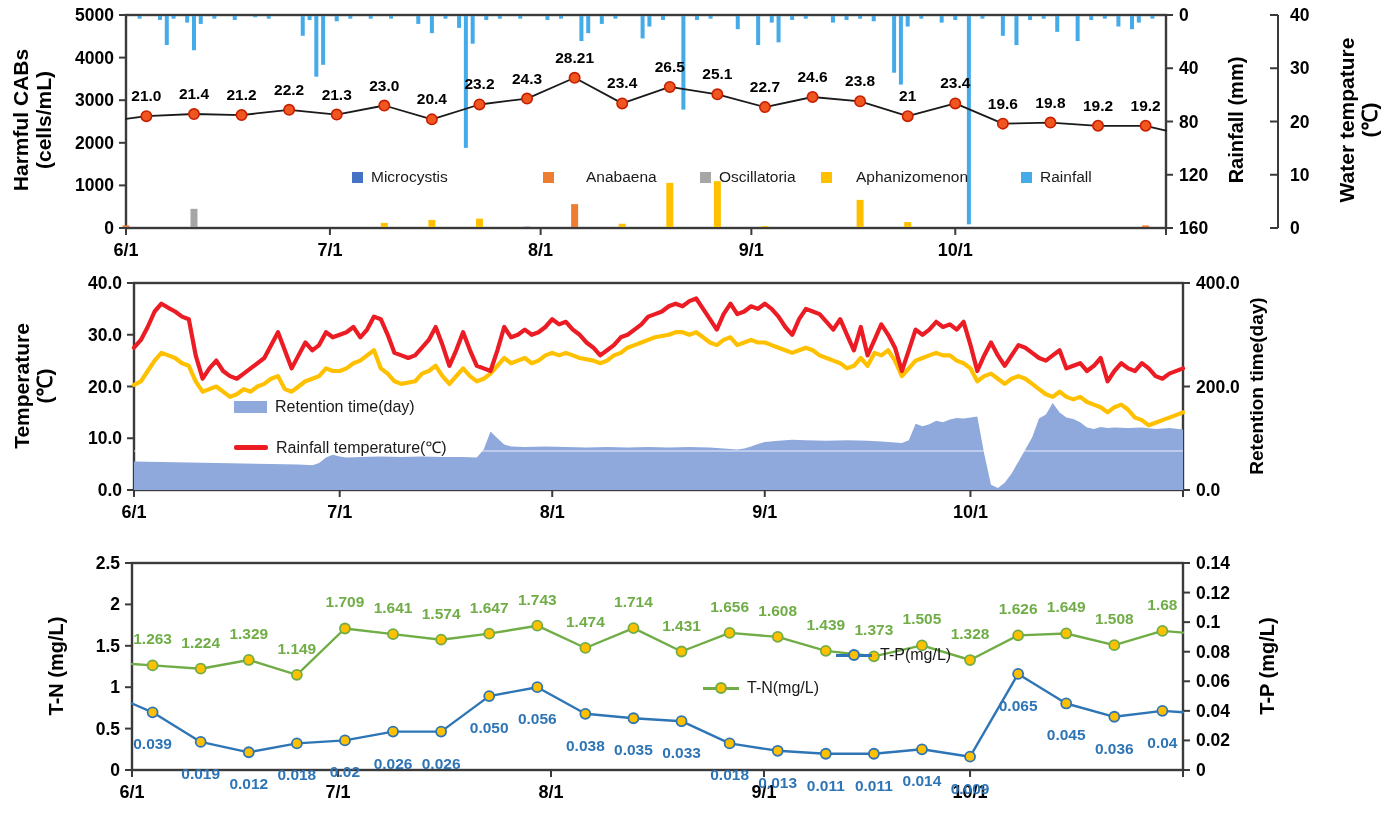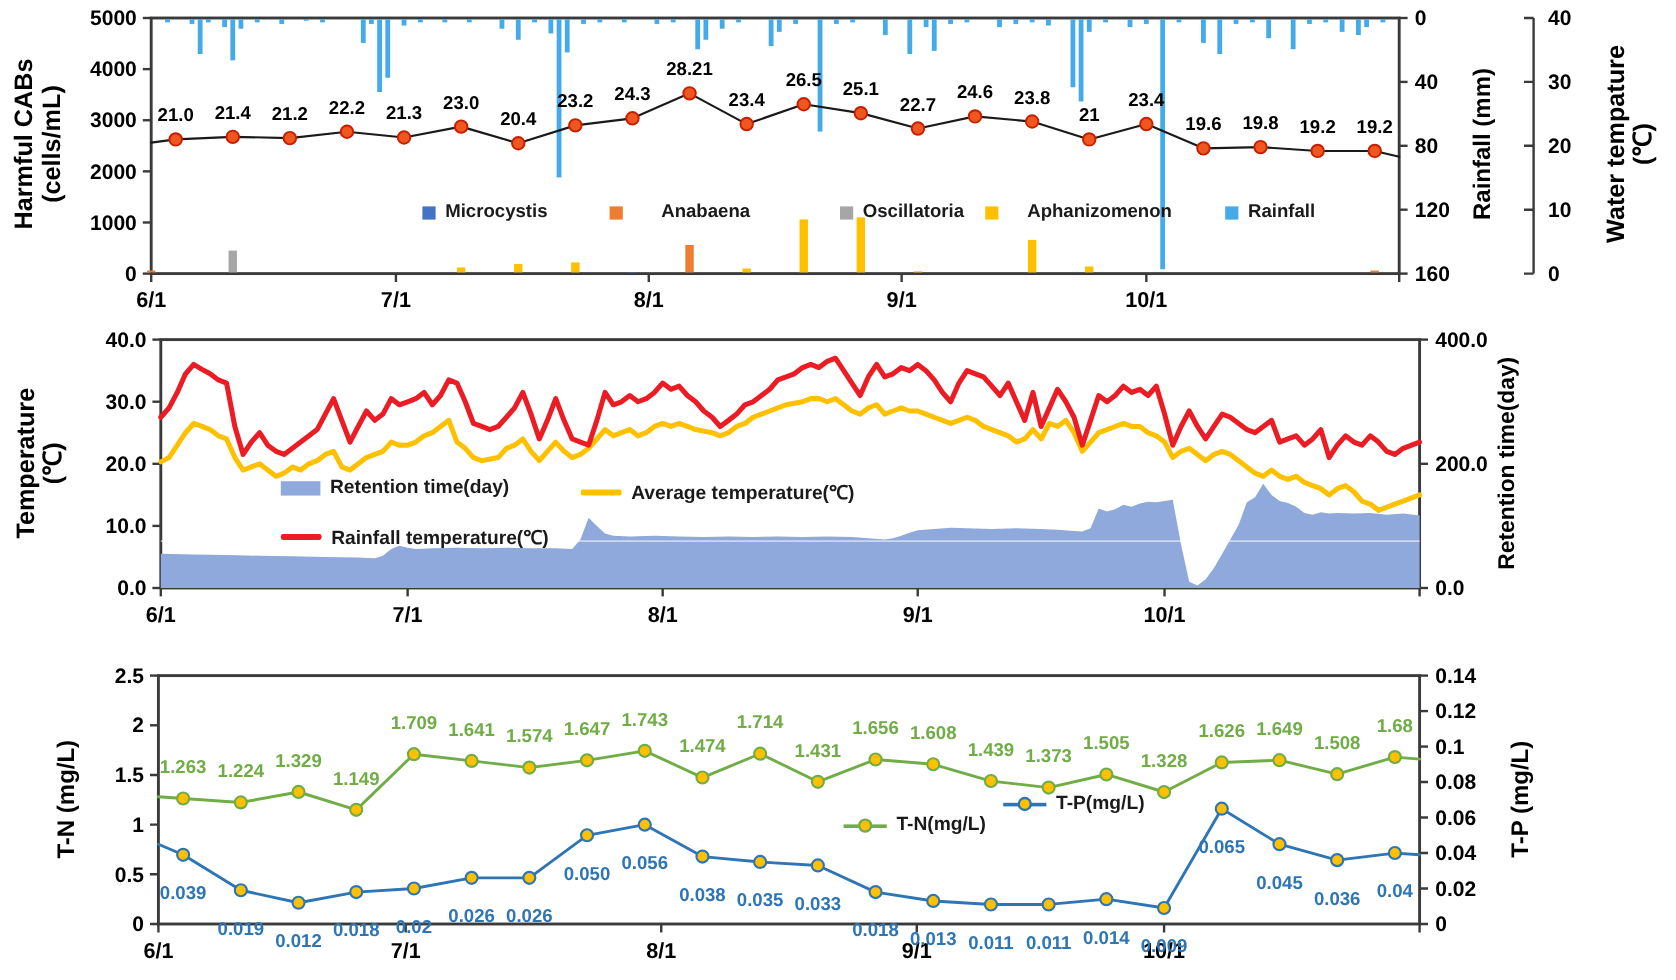--- a/index.html
+++ b/index.html
@@ -2,21 +2,21 @@
 <html><head>
 <meta charset="utf-8">
 <style>
   html,body{margin:0;padding:0;background:#ffffff;}
   .stage{position:relative;width:1397px;height:817px;background:#ffffff;overflow:hidden;
          font-family:"Liberation Sans",sans-serif;}
   #chart-canvas{position:absolute;left:0;top:0;}
   .vtitle{position:absolute;display:flex;flex-direction:column;align-items:center;justify-content:center;
           transform:rotate(-90deg);font-weight:700;color:#000;line-height:1.08;text-align:center;white-space:nowrap;}
   .vt-xl{font-size:21px;} .vt-lg{font-size:20px;} .vt-md{font-size:19px;}
-  .legend-item{position:absolute;display:flex;align-items:center;gap:8px;font-weight:700;
+  .legend-item{position:absolute;display:flex;align-items:center;gap:8px;font-weight:400;
                color:#1a1a1a;white-space:nowrap;}
   .lg-top{font-size:15.5px;} .lg-mid{font-size:16px;} .lg-bot{font-size:16px;}
   .sw-sq{width:11px;height:11px;display:inline-block;flex:0 0 auto;}
   .sw-ln{width:34px;height:5px;border-radius:2px;flex:0 0 auto;}
   .sw-area{width:33px;height:12px;flex:0 0 auto;}
   .sw-lnm{position:relative;width:36px;height:14px;flex:0 0 auto;}
   .sw-lnm .bar{position:absolute;left:0;right:0;top:6px;height:2.5px;}
   .sw-lnm .dot{position:absolute;left:12px;top:1px;width:8px;height:8px;border-radius:50%;
                background:#FFC000;border:2px solid #888;}
 </style>
@@ -407,58 +407,54 @@
     <span>T-N (mg/L)</span>
   </div>
   <div class="vtitle vt-lg" style="left:1168px;top:653px;width:200px;height:26px;">
     <span>T-P (mg/L)</span>
   </div>
 
   <div class="legend-item lg-top" style="left:352px;top:168px;">
     <span class="sw-sq" style="background: rgb(68, 114, 196);"></span>
     <span>Microcystis</span>
   </div>
-  <div class="legend-item lg-top" style="left:508px;top:168px;gap:32px;">
+  <div class="legend-item lg-top" style="left:543px;top:168px;gap:32px;">
     <span class="sw-sq" style="background: rgb(237, 125, 49);"></span>
     <span>Anabaena</span>
   </div>
   <div class="legend-item lg-top" style="left:660px;top:168px;padding-left:40px;">
     <span class="sw-sq" style="background: rgb(166, 166, 166);"></span>
     <span>Oscillatoria</span>
   </div>
   <div class="legend-item lg-top" style="left:821px;top:168px;gap:24px;">
     <span class="sw-sq" style="background: rgb(255, 192, 0);"></span>
     <span>Aphanizomenon</span>
   </div>
   <div class="legend-item lg-top" style="left:1021px;top:168px;">
     <span class="sw-sq" style="background: rgb(69, 170, 232);"></span>
     <span>Rainfall</span>
   </div>
 
   <div class="legend-item lg-mid" style="left:234px;top:398px;">
     <span class="sw-area" style="background: rgb(143, 169, 220);"></span>
     <span>Retention time(day)</span>
-  </div>
-  <div class="legend-item lg-mid" style="left:484px;top:399px;">
-    <span class="sw-ln" style="background: rgb(255, 192, 0);"></span>
-    <span>Average temperature(℃)</span>
   </div>
   <div class="legend-item lg-mid" style="left:234px;top:436px;">
     <span class="sw-ln" style="background: rgb(235, 28, 36);"></span>
     <span>Rainfall temperature(℃)</span>
   </div>
 
   <div class="legend-item lg-bot" style="left:703px;top:679px;">
     <span class="sw-lnm">
       <i class="bar" style="background: rgb(112, 173, 71);"></i>
       <i class="dot" style="border-color: rgb(112, 173, 71);"></i>
     </span>
     <span>T-N(mg/L)</span>
   </div>
-  <div class="legend-item lg-bot" style="left:836px;top:661px;">
+  <div class="legend-item lg-bot" style="left:836px;top:646px;">
     <span class="sw-lnm">
       <i class="bar" style="background: rgb(46, 117, 182);"></i>
       <i class="dot" style="border-color: rgb(46, 117, 182);"></i>
     </span>
     <span>T-P(mg/L)</span>
   </div>
 
 </div>
 
 </body></html>

